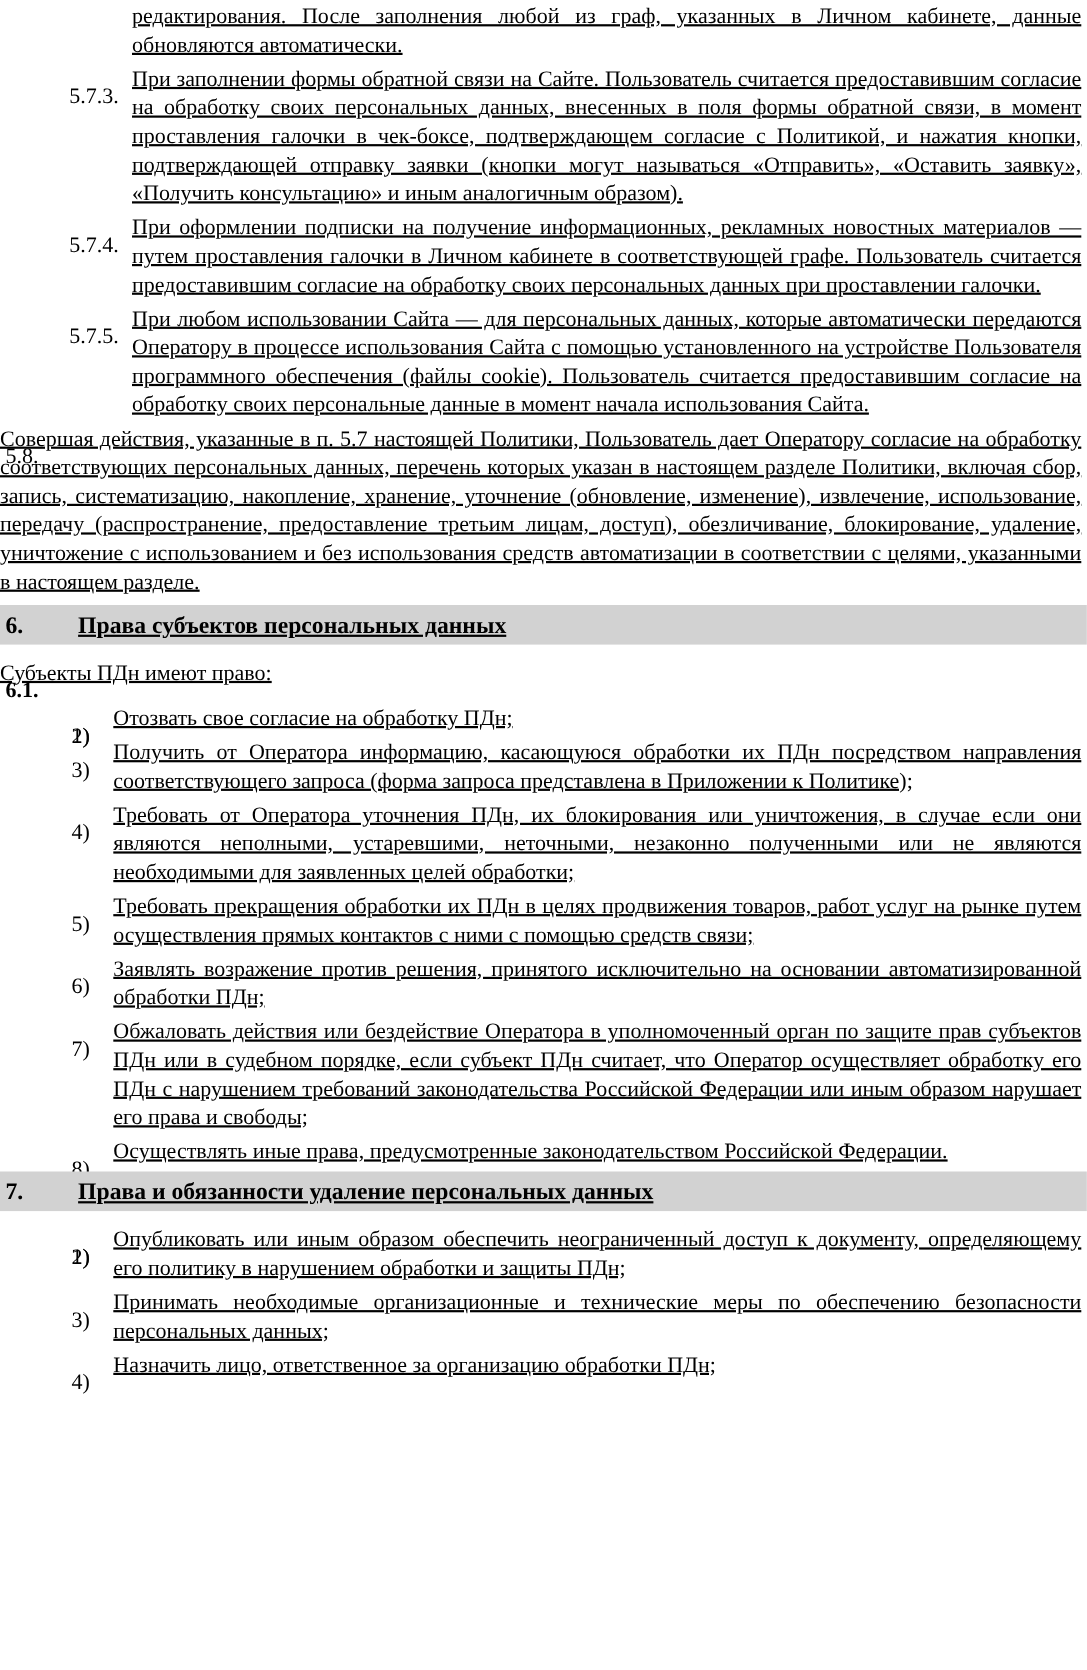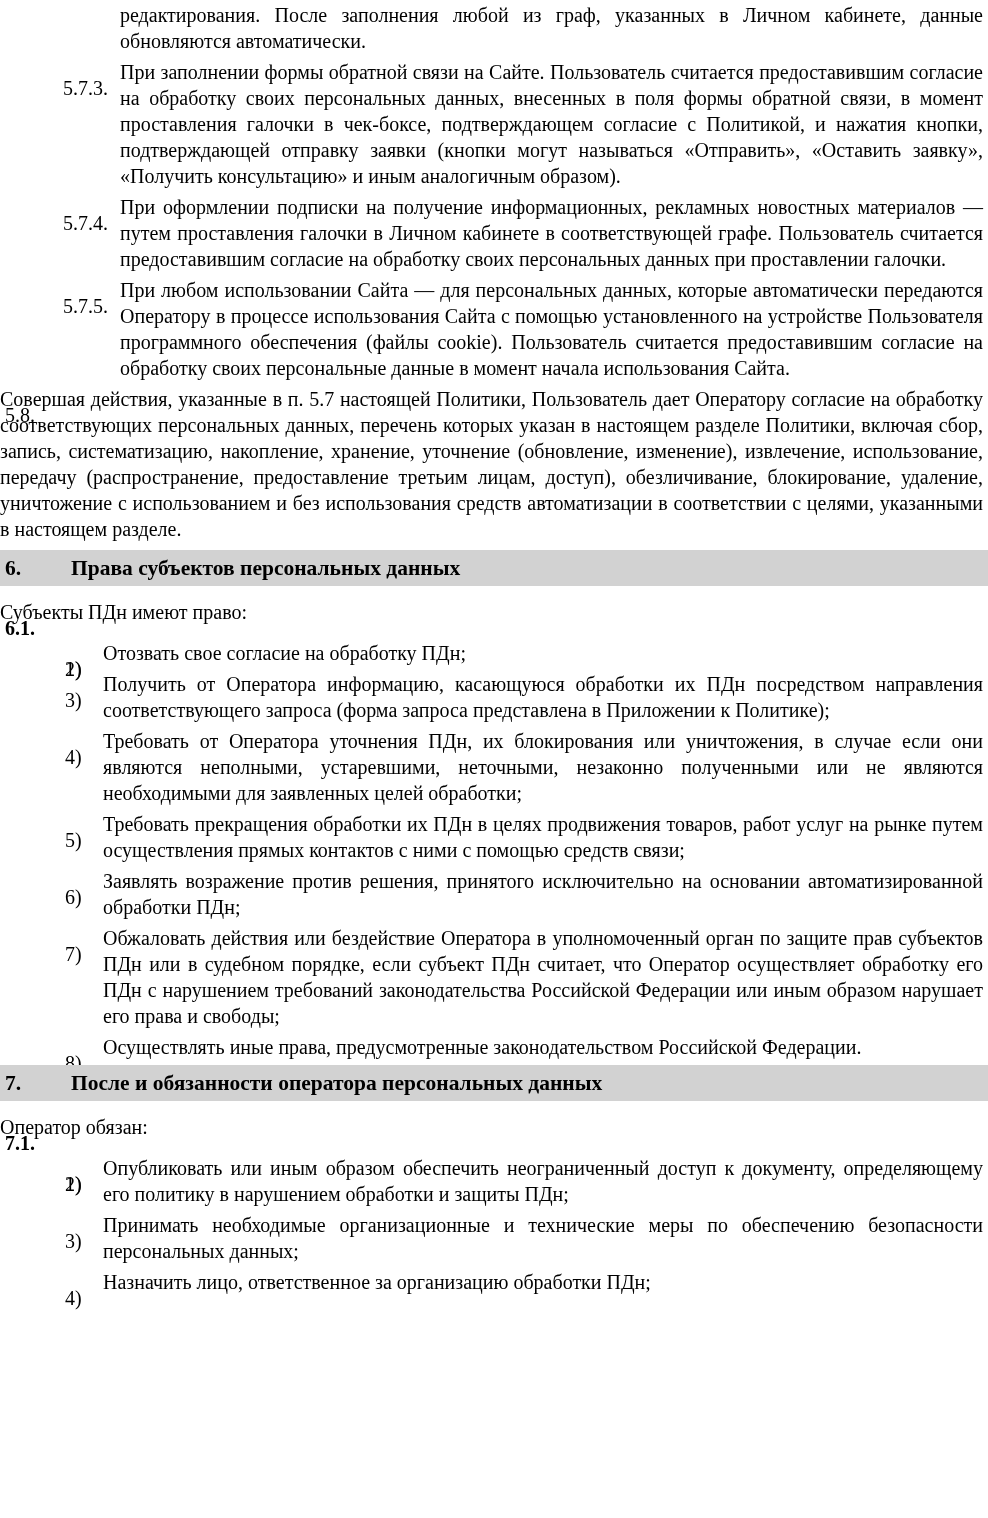--- a/index.html
+++ b/index.html
@@ -10,20 +10,21 @@
     overflow: hidden;
   }
   .page {
     position: relative;
     width: 988px; height: 1518px;
     padding-top: 2px;
     font-family: "Liberation Serif", "DejaVu Serif", serif;
     font-size: 20px;
     line-height: 26px;
     color: #000000;
+    text-decoration: underline;
   }
   .block { position: relative; margin-bottom: 5px; }
   .num { position: absolute; top: 16px; white-space: nowrap; }
   .txt { text-align: justify; }
 
   
   .l1 .num { left: 5px; }
   .l1 .txt { margin-right: 5px; }
 
   
@@ -116,27 +117,23 @@
     <span class="num">7)</span>
     <div class="txt">Обжаловать действия или бездействие Оператора в уполномоченный орган по защите прав субъектов ПДн или в судебном порядке, если субъект ПДн считает, что Оператор осуществляет обработку его ПДн с нарушением требований законодательства Российской Федерации или иным образом нарушает его права и свободы;</div>
   </div>
   <div class="block li">
     <span class="num">8)</span>
     <div class="txt">Осуществлять иные права, предусмотренные законодательством Российской Федерации.</div>
   </div>
 
   <div class="sec-bar">
     <span class="num">7.</span>
-    <div class="title">После и обязанности оператора персональных данных</div>
+    <div class="title">Права и обязанности удаление персональных данных</div>
   </div>
 
-  <div class="block l1 bold-num lead">
-    <span class="num">7.1.</span>
-    <div class="txt">Оператор обязан:</div>
-  </div>
 
   <div class="block li">
     <span class="num">1)</span>
   </div>
   <div class="block li">
     <span class="num">2)</span>
     <div class="txt">Опубликовать или иным образом обеспечить неограниченный доступ к документу, определяющему его политику в нарушением обработки и защиты ПДн;</div>
   </div>
   <div class="block li">
     <span class="num">3)</span>

